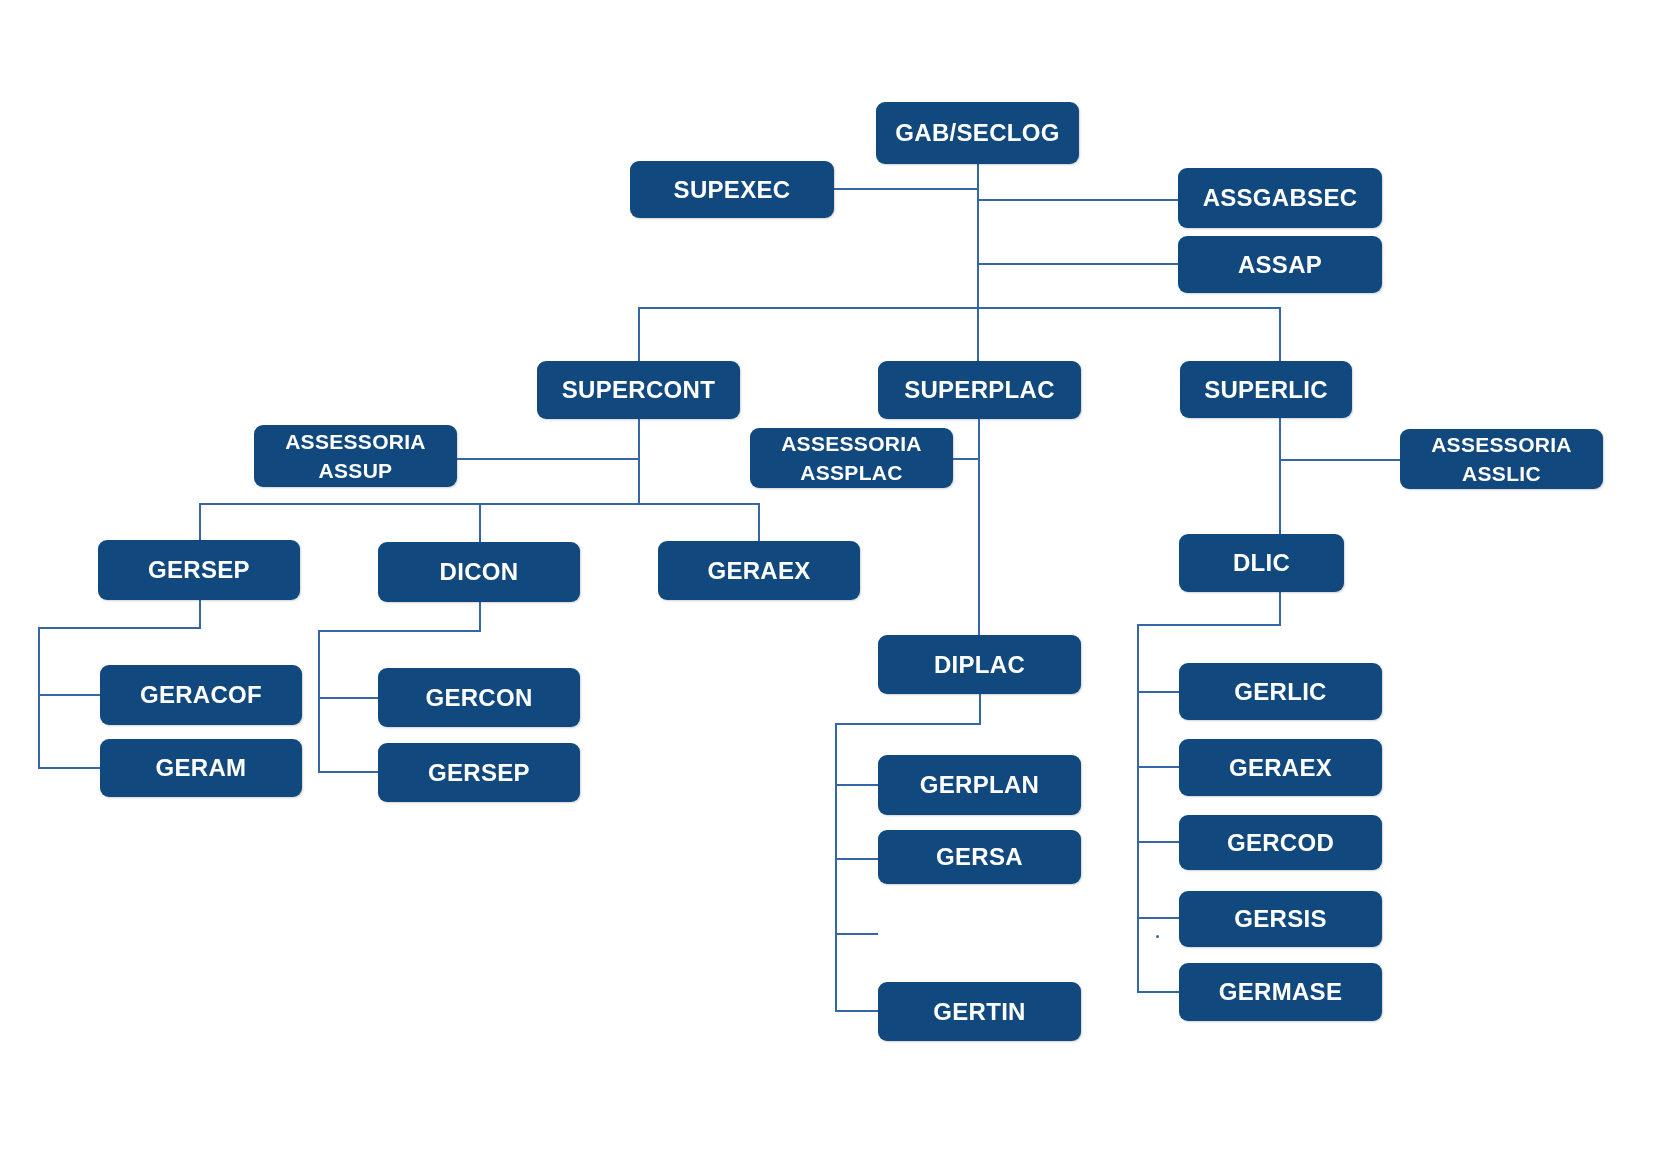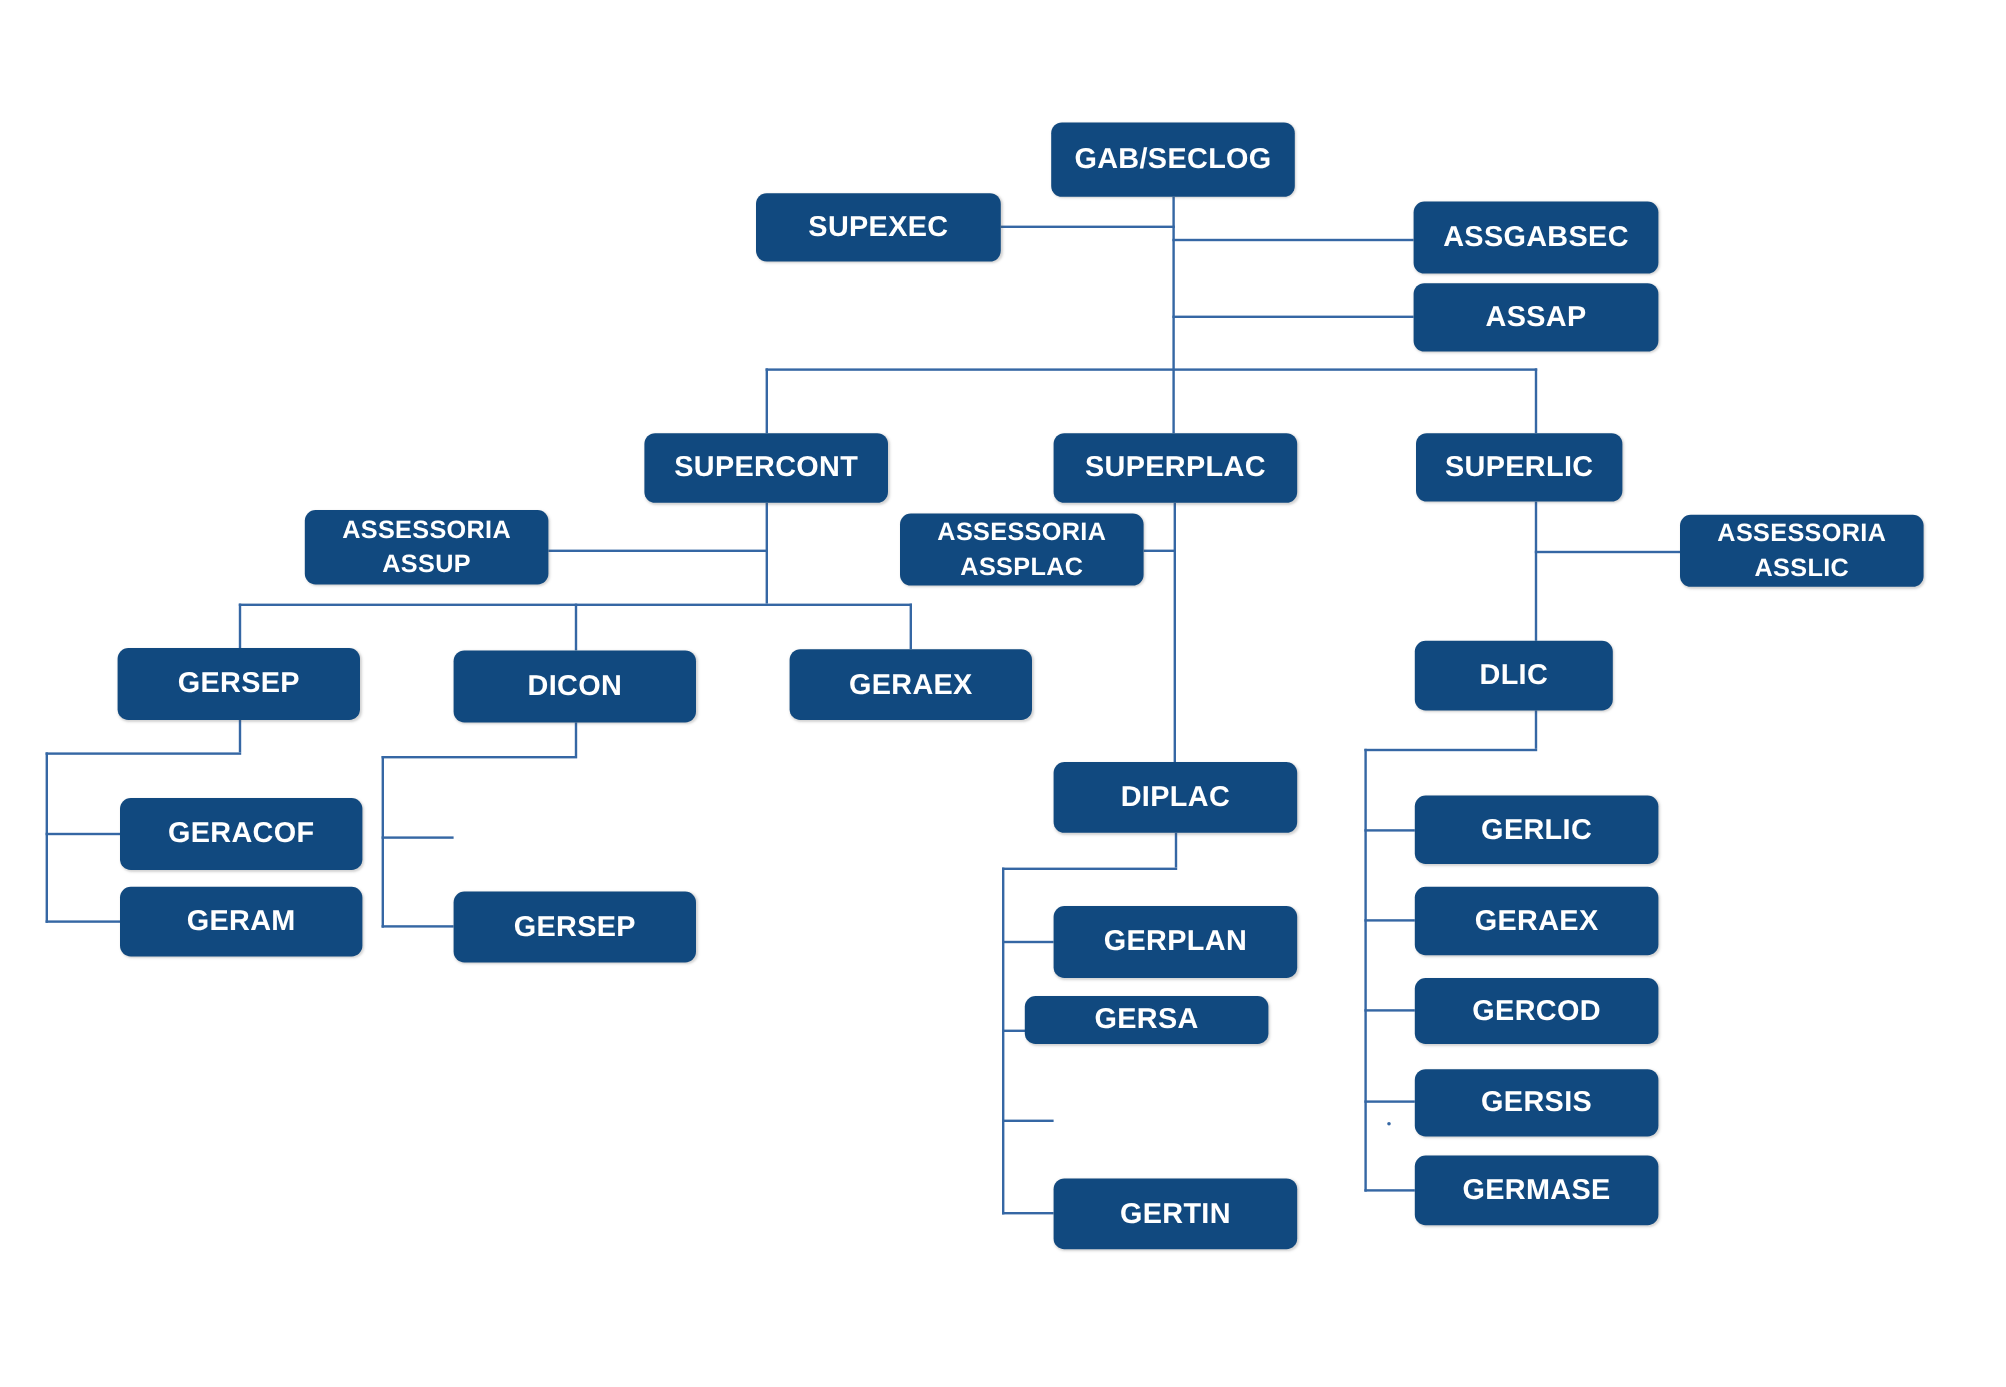--- a/index.html
+++ b/index.html
@@ -125,31 +125,34 @@
   <div class="node" style="left:658px;top:541px;width:202px;height:59px">
     <span class="lbl">GERAEX</span>
   </div>
 
   <div class="node" style="left:100px;top:665px;width:202px;height:60px">
     <span class="lbl">GERACOF</span>
   </div>
   <div class="node" style="left:100px;top:739px;width:202px;height:58px">
     <span class="lbl">GERAM</span>
   </div>
+  <div class="node" style="left:378px;top:668px;width:202px;height:59px">
+    <span class="lbl">GERCON</span>
+  </div>
   <div class="node" style="left:378px;top:743px;width:202px;height:59px">
     <span class="lbl">GERSEP</span>
   </div>
 
   <div class="node" style="left:878px;top:635px;width:203px;height:59px">
     <span class="lbl">DIPLAC</span>
   </div>
   <div class="node" style="left:878px;top:755px;width:203px;height:60px">
     <span class="lbl">GERPLAN</span>
   </div>
-  <div class="node" style="left:854px;top:830px;width:203px;height:40px">
+  <div class="node" style="left:878px;top:830px;width:203px;height:54px">
     <span class="lbl">GERSA</span>
   </div>
   <div class="node" style="left:878px;top:982px;width:203px;height:59px">
     <span class="lbl">GERTIN</span>
   </div>
 
   <div class="node" style="left:1179px;top:534px;width:165px;height:58px">
     <span class="lbl">DLIC</span>
   </div>
   <div class="node" style="left:1179px;top:663px;width:203px;height:57px">

